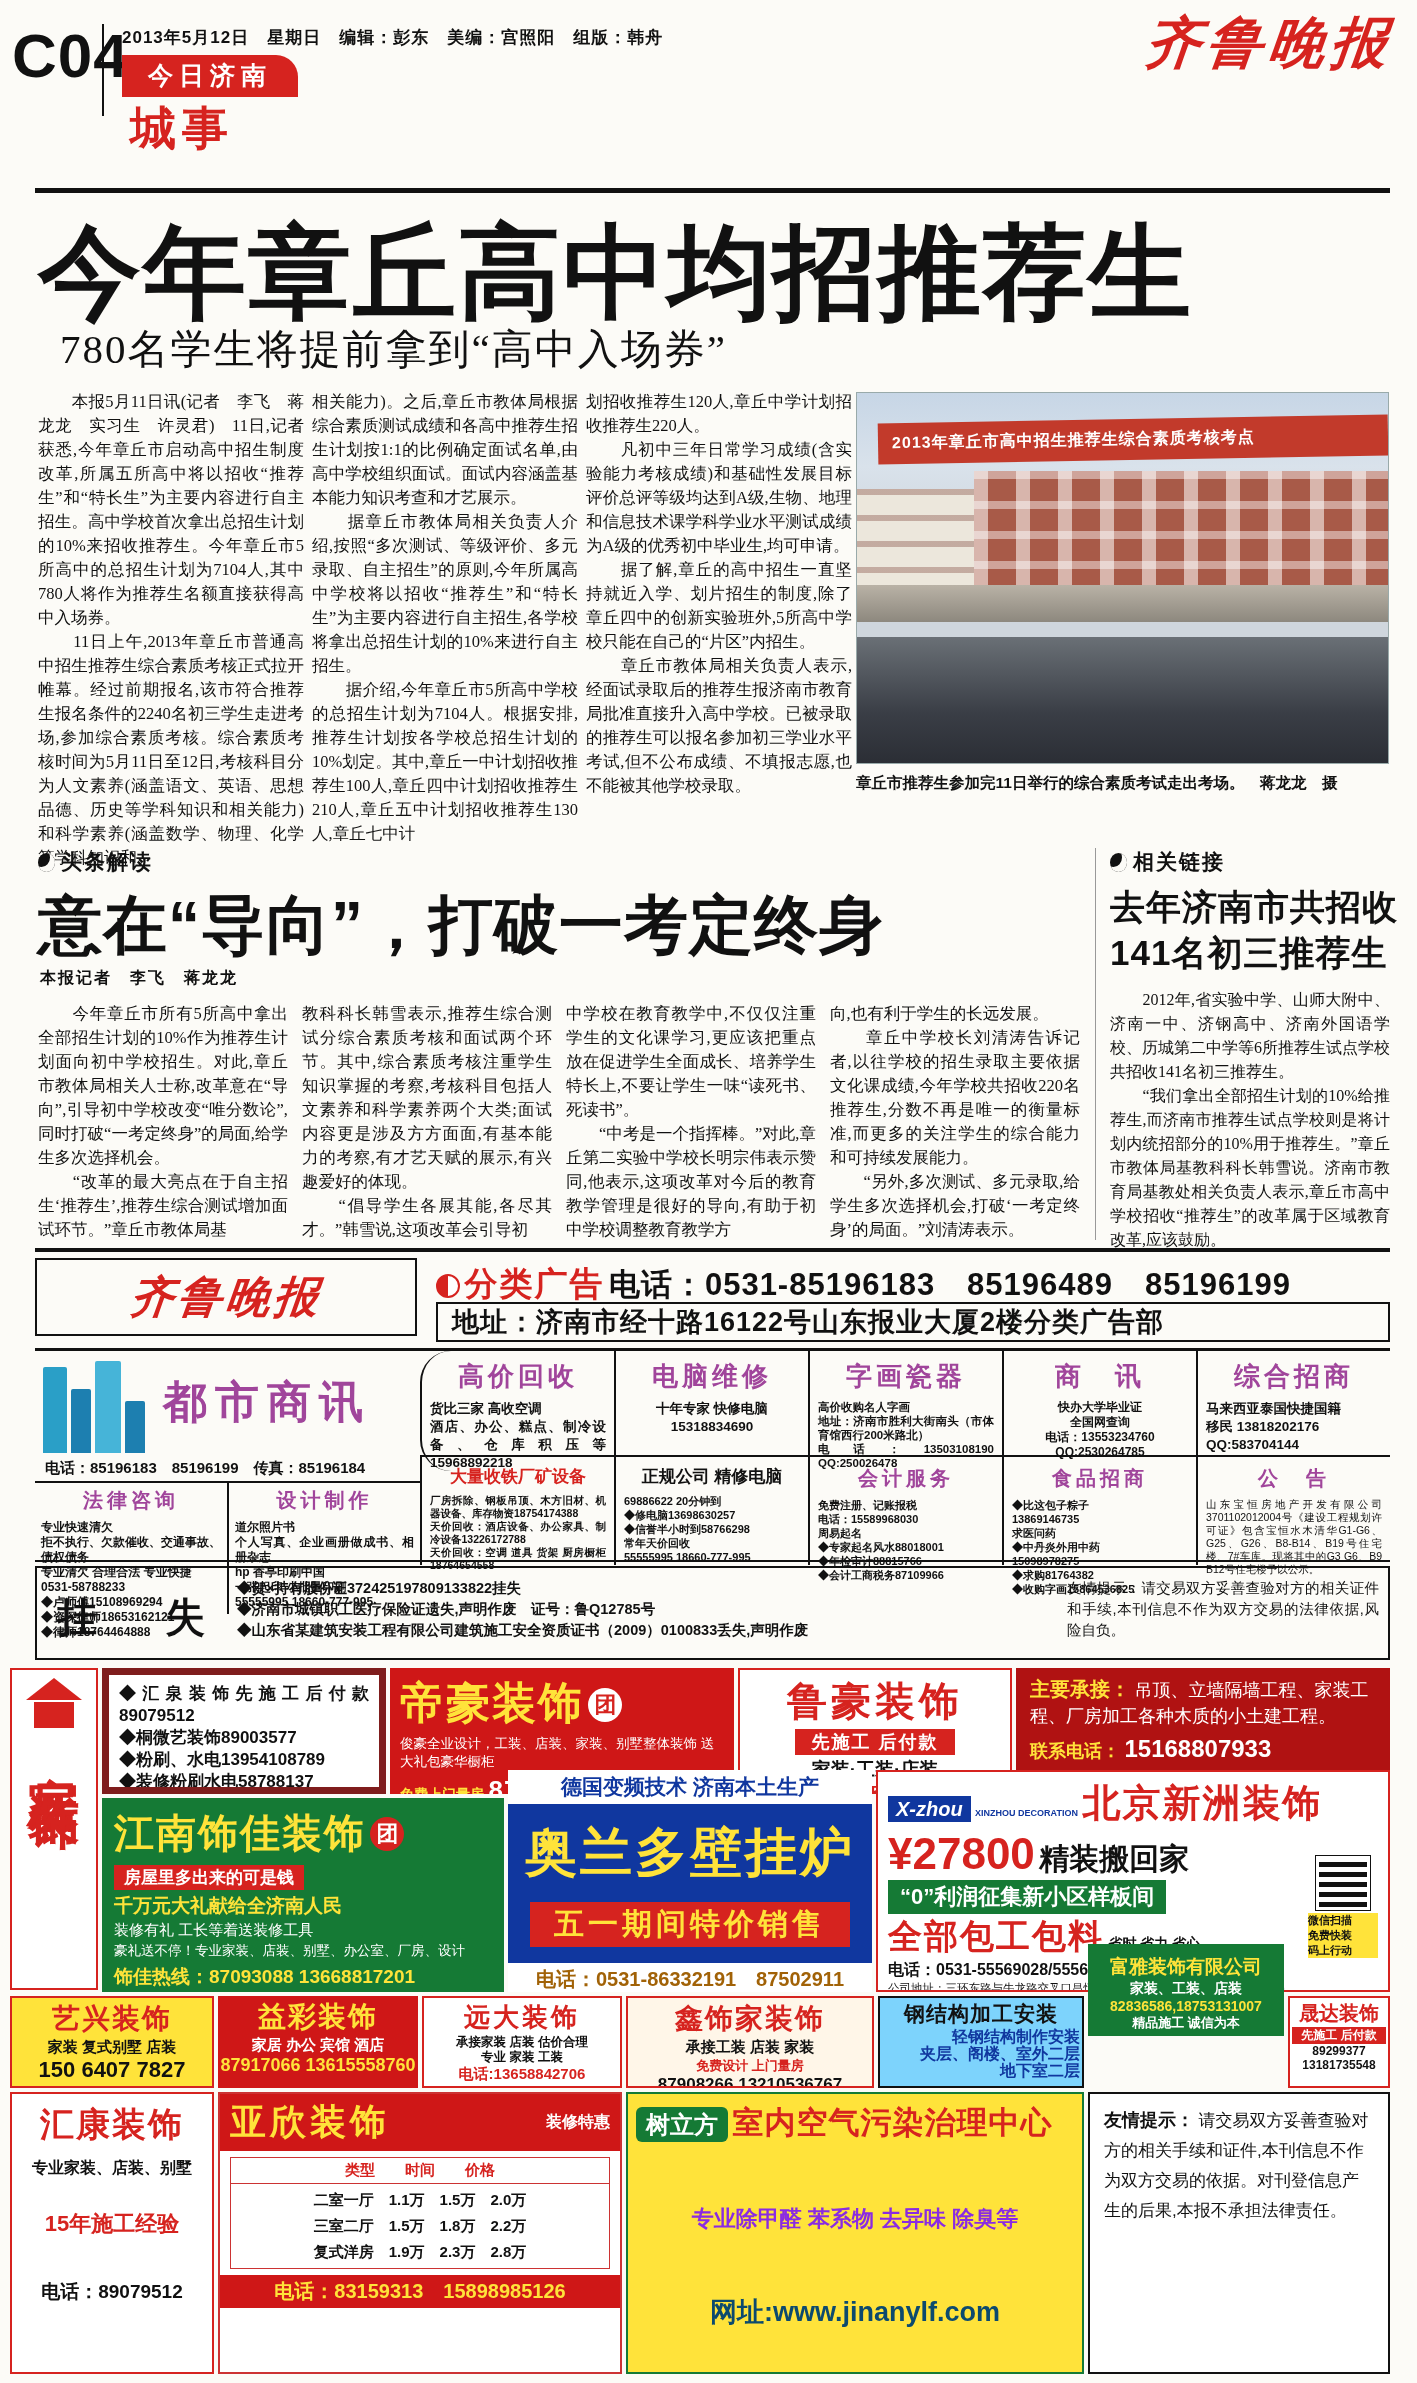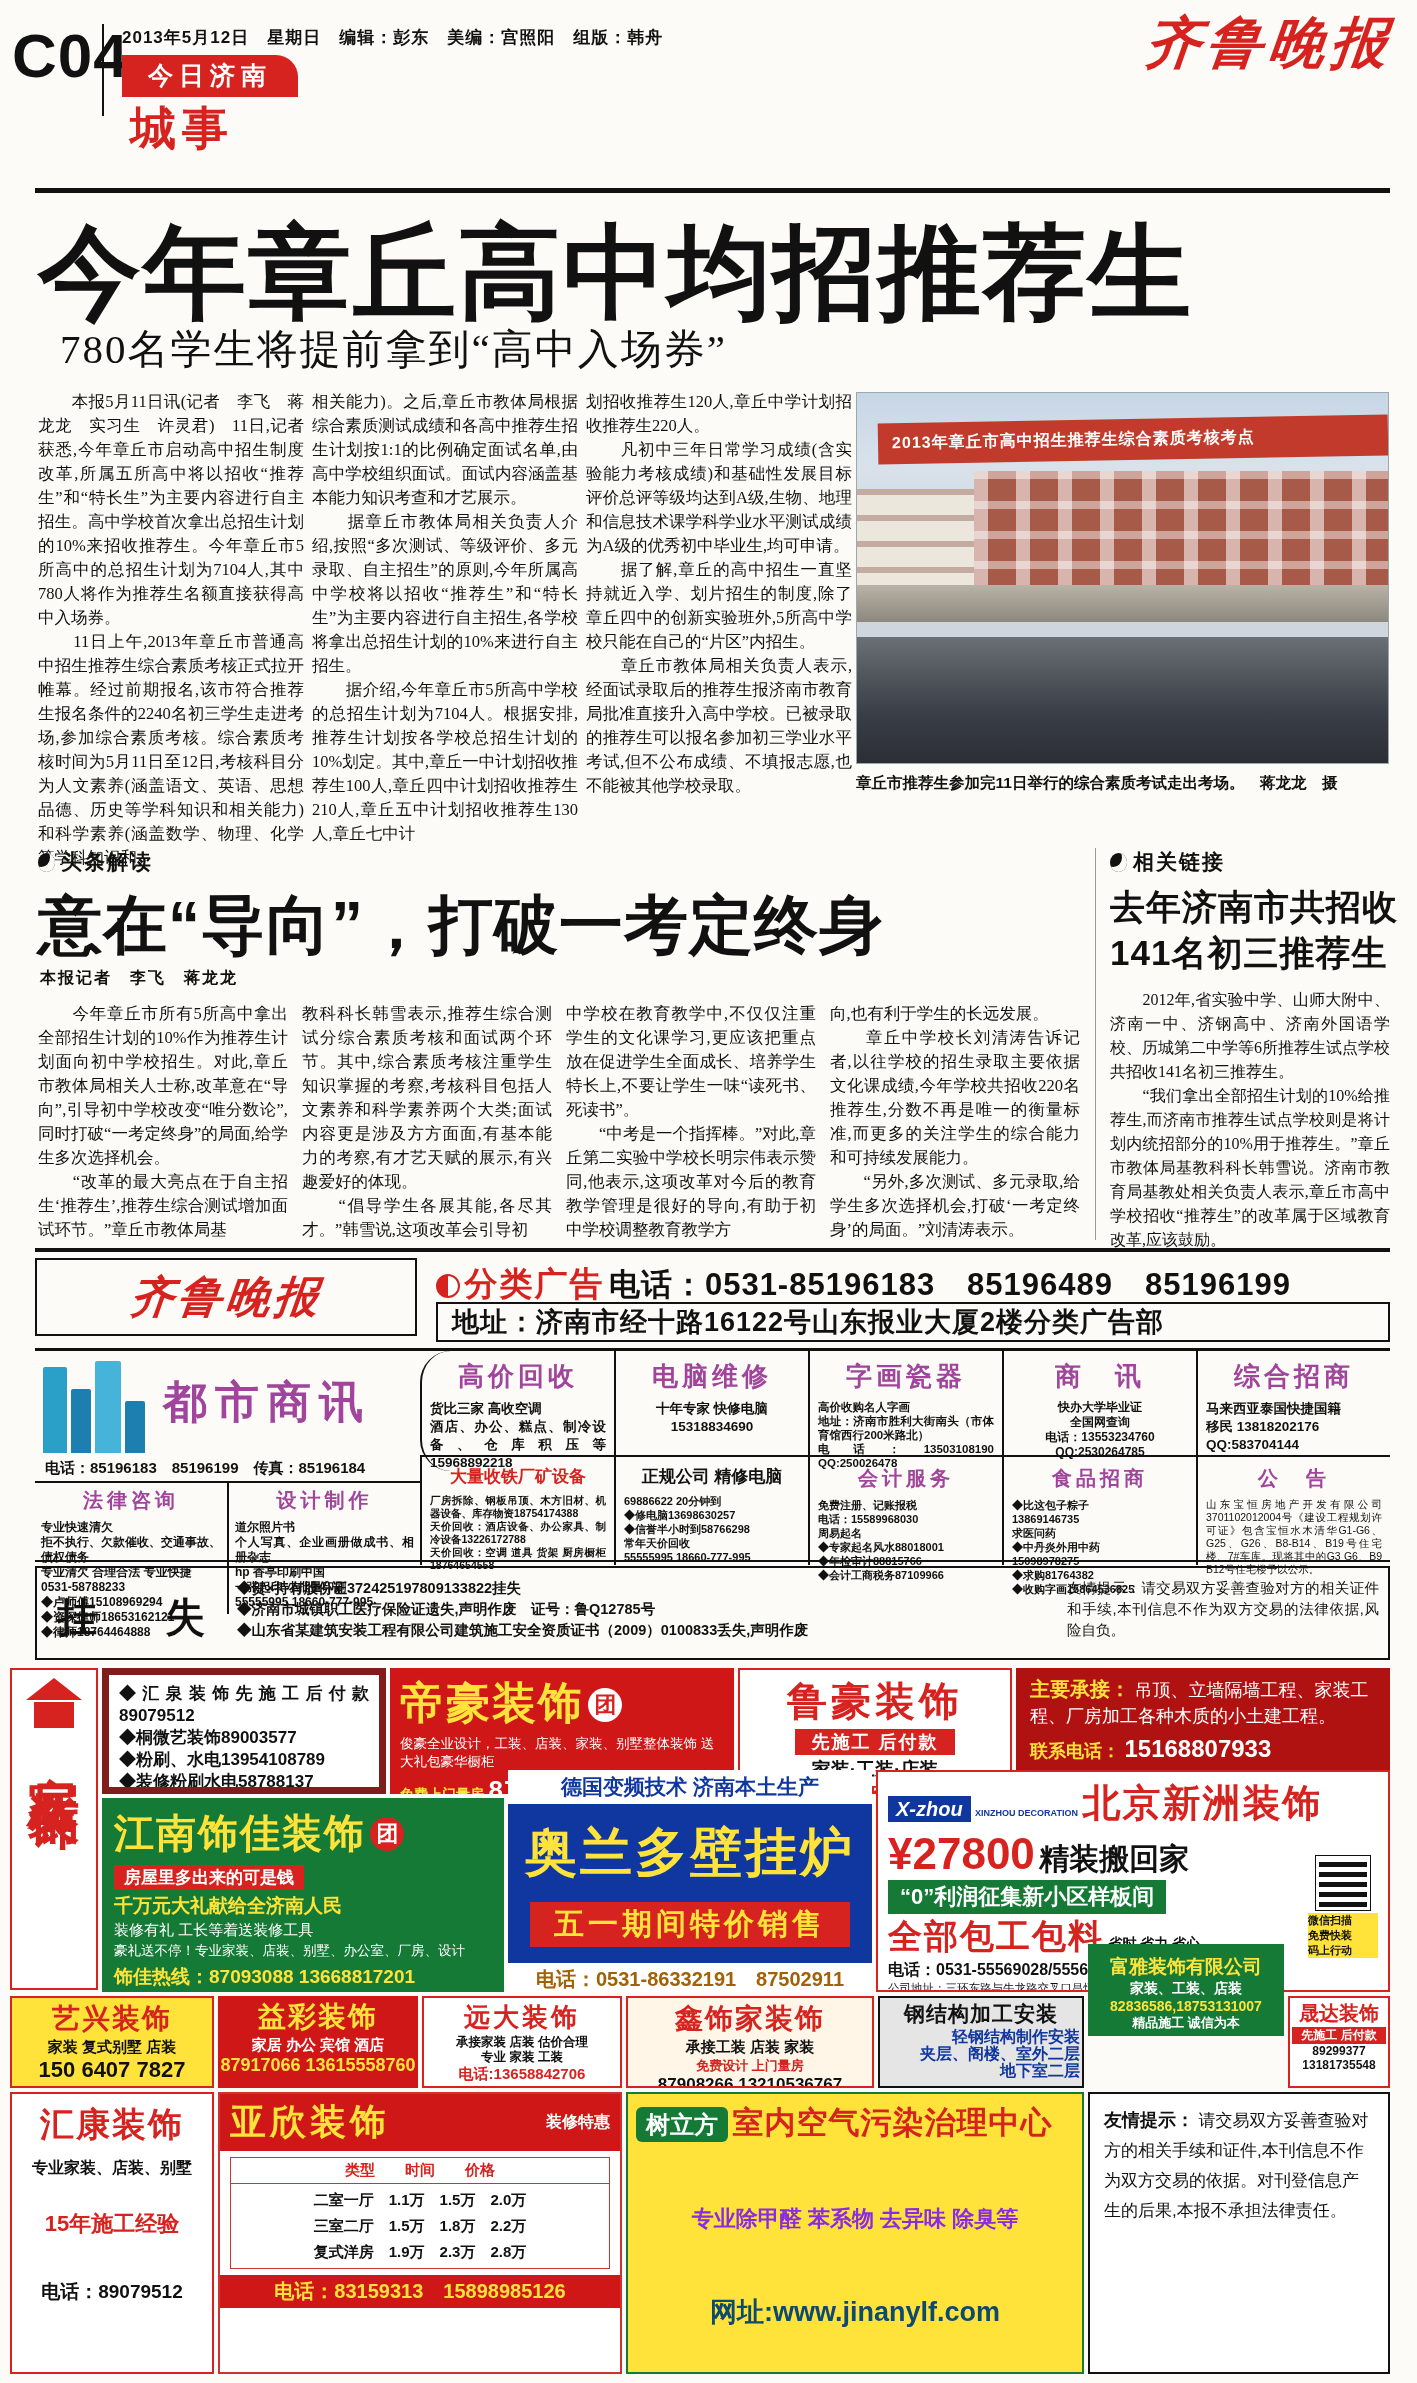--- a/index.html
+++ b/index.html
@@ -389,21 +389,21 @@
     <div class="red b" style="font-size:15px;">电话:13658842706</div>
   </div>
 
   <div class="abs ad ctr" style="left:626px; top:1996px; width:248px; height:92px; border:2px solid #d6231f; background:#fff6e8; padding:2px;">
     <div class="red" style="font-size:28px; font-weight:900; letter-spacing:2px;">鑫饰家装饰</div>
     <div class="b" style="font-size:15px;">承接工装 店装 家装</div>
     <div class="b red" style="font-size:13px;">免费设计 上门量房</div>
     <div class="b" style="font-size:17px;">87908266 13210536767</div>
   </div>
 
-  <div class="abs ad ctr" style="left:878px; top:1996px; width:206px; height:92px; border:2px solid #111; background:#e5e5e5; padding:2px;">
+  <div class="abs ad ctr" style="left:878px; top:1996px; width:206px; height:92px; border:2px solid #111; background:#7dd3fc; padding:2px;">
     <div class="b" style="font-size:21px; letter-spacing:1px;">钢结构加工安装</div>
     <div class="flow b" style="font-size:16px; line-height:17px; text-align:right; color:#10379f;">轻钢结构制作安装
 夹层、阁楼、室外二层
 地下室二层</div>
   </div>
 
   <div class="abs ad ctr" style="left:1088px; top:1944px; width:196px; height:92px; background:#157a35; padding:10px;">
     <div class="yel b" style="font-size:19px;">富雅装饰有限公司</div>
     <div class="wt b" style="font-size:14px;">家装、工装、店装</div>
     <div class="yel b" style="font-size:14px;">82836586,18753131007</div>

